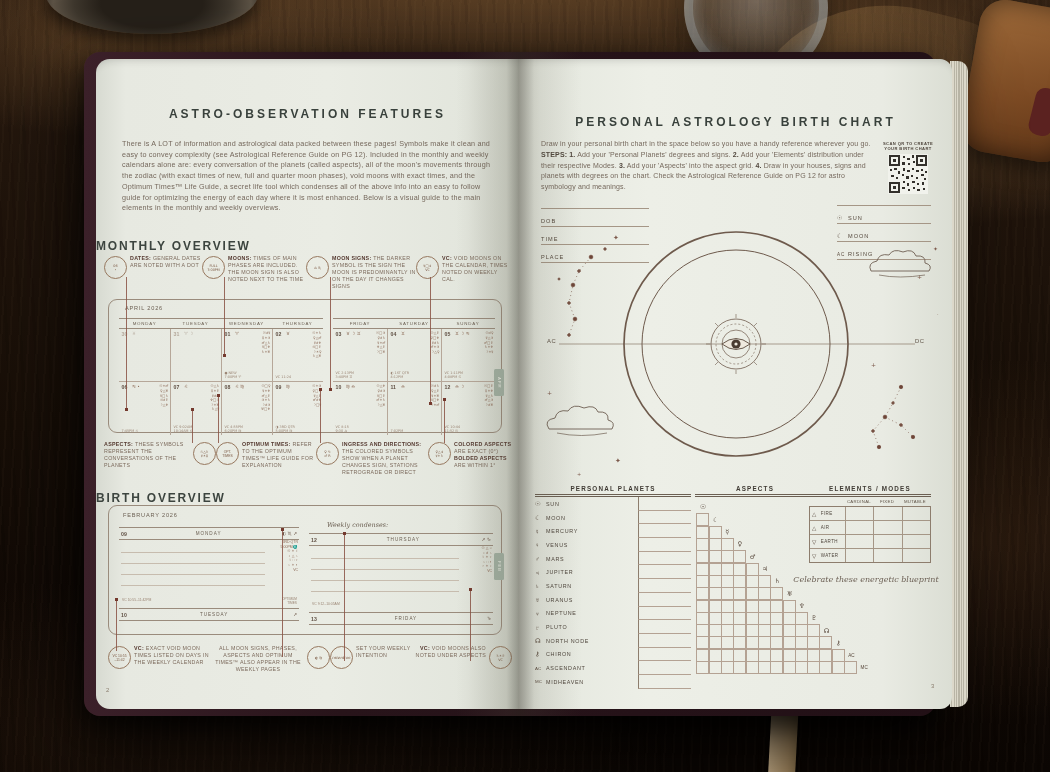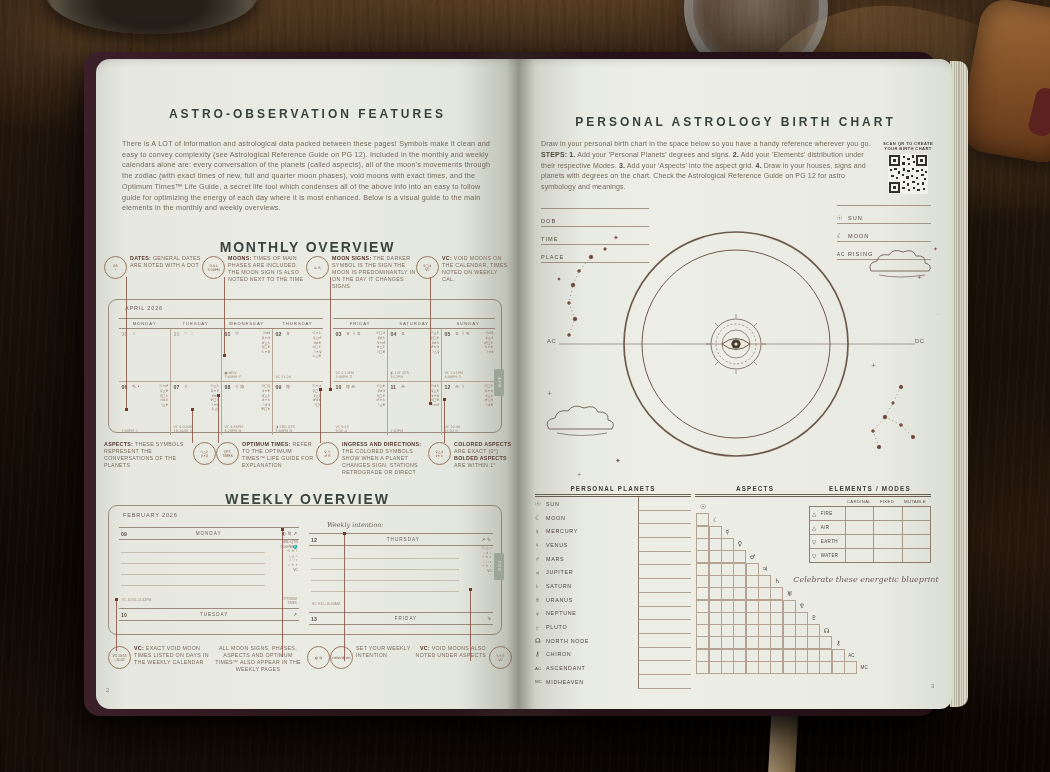--- a/index.html
+++ b/index.html
@@ -42,21 +42,21 @@
     background:linear-gradient(90deg,#d7dad1 0%,#e7e9e1 7%,#eaece4 55%,#e3e6dd 88%,#ced2c7 100%);
     box-shadow:inset 0 8px 10px -8px rgba(0,0,0,.2);}
   .page-r{left:435px;width:433px;border-radius:0 12px 12px 0;
     background:linear-gradient(90deg,#d2d5cb 0%,#e5e8df 5%,#edefe7 30%,#e9ebe3 84%,#dbded4 100%);
     box-shadow:inset 0 8px 10px -8px rgba(0,0,0,.2);}
   .spine{position:absolute;left:372px;top:0;width:126px;height:664px;pointer-events:none;
     background:linear-gradient(90deg,transparent,rgba(92,88,72,.16) 40%,rgba(52,48,38,.38) 50%,rgba(92,88,72,.14) 62%,transparent);}
 
   
   .h1{position:absolute;width:100%;text-align:center;font-weight:bold;font-size:12px;letter-spacing:3px;color:#39413c;}
-  .h2{position:absolute;width:100%;text-align:center;font-weight:bold;font-size:14px;letter-spacing:1.8px;color:#3c443f;}
+  .h2{position:absolute;width:100%;font-weight:bold;font-size:12px;letter-spacing:1.8px;color:#3c443f;}
   .pre{white-space:pre-line;}
   .gly{font-family:"DejaVu Sans",sans-serif;}
 
   
   .l-intro{position:absolute;left:26px;top:80px;width:372px;font-size:7.2px;line-height:10.7px;letter-spacing:.2px;color:#75685c;text-align:left;}
   .co-row{position:absolute;left:8px;width:408px;display:flex;}
   .co{position:relative;}
   .co-circ{position:absolute;left:0;top:1px;width:21px;height:21px;border:1px solid #97785f;border-radius:50%;
     display:flex;align-items:center;justify-content:center;text-align:center;font-size:3.4px;line-height:4px;color:#7c5a45;}
   .co-txt{display:block;margin-left:26px;font-size:5.3px;line-height:7px;letter-spacing:.3px;color:#7c6a5c;}
@@ -387,25 +387,25 @@
 ♂ R</span>
           <span class="co-txt"><b class="co-b">INGRESS AND DIRECTIONS:</b> <span>THE COLORED SYMBOLS SHOW WHEN A PLANET CHANGES SIGN, STATIONS RETROGRADE OR DIRECT</span></span>
         </div>
         <div class="co" style="width:84px">
           <span class="co-circ pre gly">♀△♃
 ☿✶♄</span>
           <span class="co-txt"><b class="co-b">COLORED ASPECTS</b> <span>ARE EXACT (0°)</span> <b class="co-b">BOLDED ASPECTS</b> <span>ARE WITHIN 1°</span></span>
         </div>
       </div>
 
-      <div class="h2" style="top:432px">WEEKLY OVERVIEW</div>
+      <div class="h2" style="top:432px">BIRTH OVERVIEW</div>
 
       <div class="wk">
         <div class="wk-month">FEBRUARY 2026</div>
-        <div class="wk-int">Weekly intention:</div>
+        <div class="wk-int">Weekly condenses:</div>
         <div class="wcol c1">
           <div class="wday" style="top:21px">
             <span class="wd-num">09</span>
               <span class="wd-name">MONDAY</span>
               <span class="wd-g gly">◐ ♏ ↗</span>
           </div>
           <div class="wlines" style="top:36px"></div>
           <span class="wasp pre" style="top:34px">3RD QTR
 5:00PM ♏
 ☉ ✶ ☿

